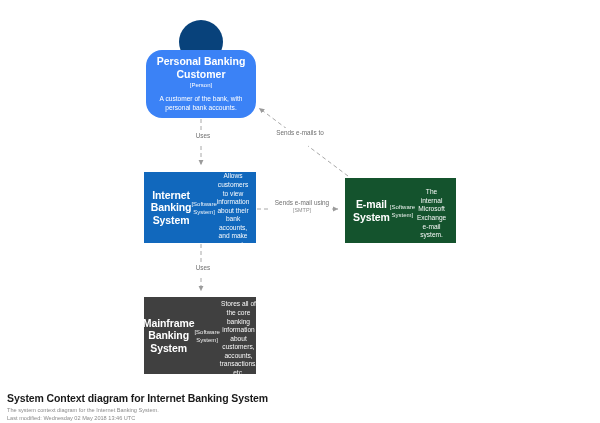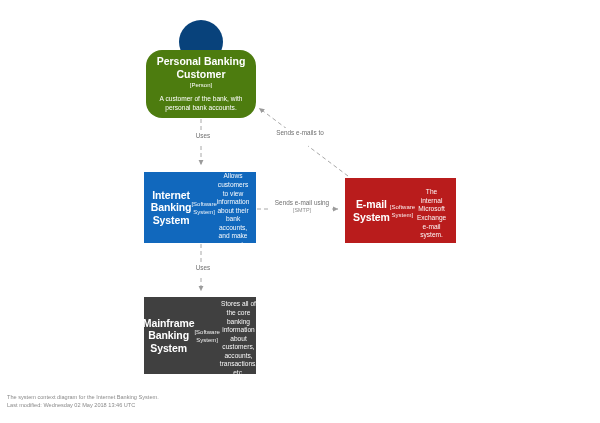--- a/index.html
+++ b/index.html
@@ -70,42 +70,42 @@
     border-radius: 50%;
     background: #08427b;
   }
   #person-body {
     position: absolute;
     left: 0px;
     top: 30px;
     width: 110px;
     height: 68px;
     border-radius: 16px;
-    background: #4d7c0f;
+    background: #3b82f6;
     display: flex;
     flex-direction: column;
     align-items: center;
     justify-content: center;
     text-align: center;
     color: #fff;
     padding: 4px 7px;
     box-sizing: border-box;
   }
   #person-body .title { font-weight: bold; font-size: 10.5px; line-height: 12.5px; }
   #person-body .type  { font-size: 6px; line-height: 8px; margin-top: 1px; }
   #person-body .desc  { font-size: 6.6px; line-height: 8.6px; margin-top: 6px; }
 
   
   #node-internet-banking {
     left: 144px; top: 172px; width: 112px; height: 71px;
     background: #1168bd;
   }
   #node-email {
     left: 345px; top: 178px; width: 111px; height: 65px;
-    background: #b91c1c;
+    background: #14532d;
   }
   #node-mainframe {
     left: 144px; top: 297px; width: 112px; height: 77px;
     background: #404040;
   }
 
   
   #edges {
     position: absolute;
     left: 0; top: 0;
@@ -220,17 +220,18 @@
   <div class="edge-label" id="label-sends-emails">Sends e-mails to</div>
 
   <div class="edge-label" id="label-sends-using">
     <span>Sends e-mail using</span>
     <span class="tech">[SMTP]</span>
   </div>
 
   <div class="edge-label" id="label-uses-bottom">Uses</div>
 
   <div id="footer">
+    <div id="footer-title">System Context diagram for Internet Banking System</div>
     <div id="footer-desc">The system context diagram for the Internet Banking System.</div>
     <div id="footer-modified">Last modified: Wednesday 02 May 2018 13:46 UTC</div>
   </div>
 
 </div>
 
 </body></html>

